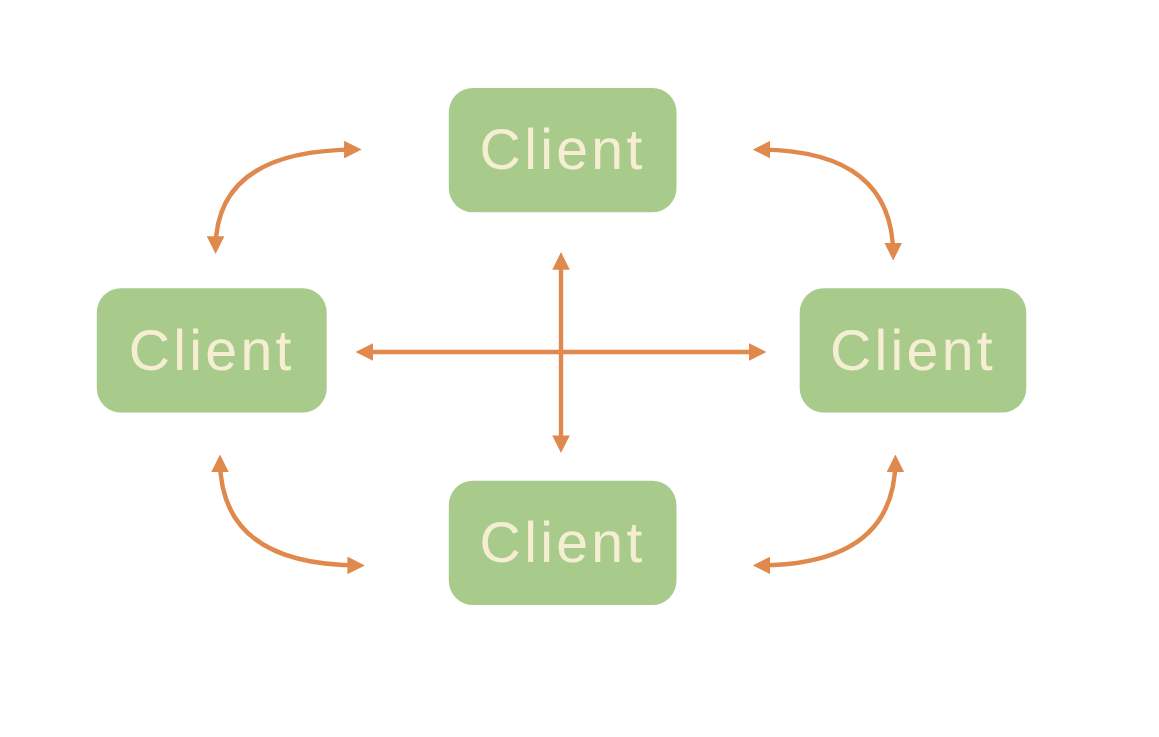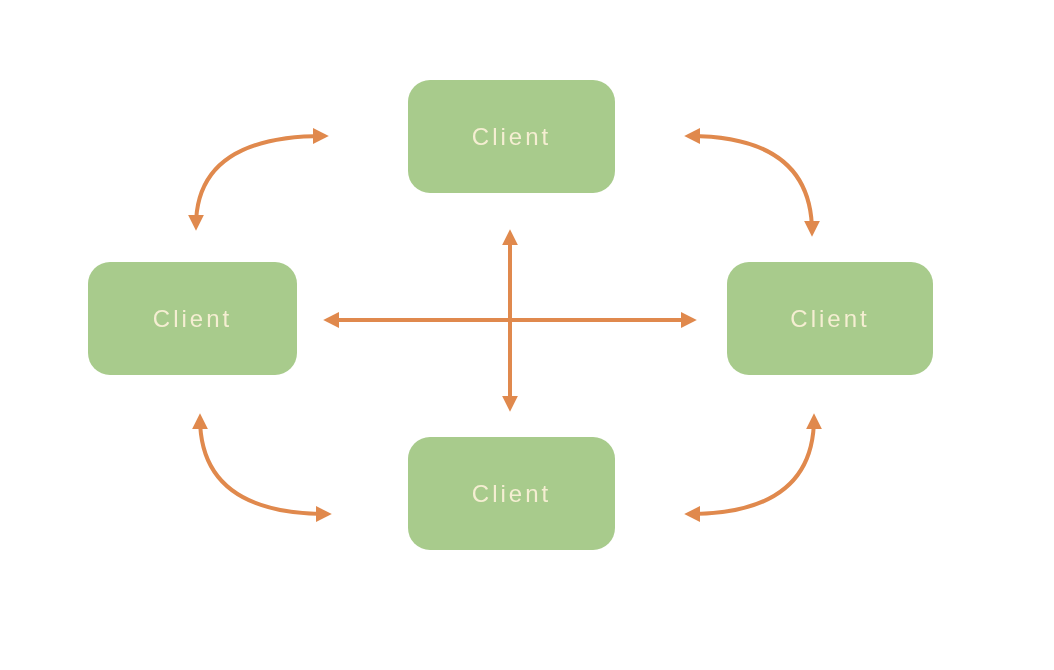--- a/index.html
+++ b/index.html
@@ -31,21 +31,21 @@
   .client-node {
     position: absolute;
     background: var(--node-fill);
     border-radius: 22px;
     display: flex;
     align-items: center;
     justify-content: center;
   }
   .client-label {
     color: var(--node-text);
-    font-size: 24px;
+    font-size: 52px;
     font-weight: 300;
     letter-spacing: 3px;
     user-select: none;
   }
   .node-top    { left: 408px; top: 80px;  width: 207px; height: 113px; }
   .node-left   { left: 88px;  top: 262px; width: 209px; height: 113px; }
   .node-right  { left: 727px; top: 262px; width: 206px; height: 113px; }
   .node-bottom { left: 408px; top: 437px; width: 207px; height: 113px; }
 </style>
 </head>

